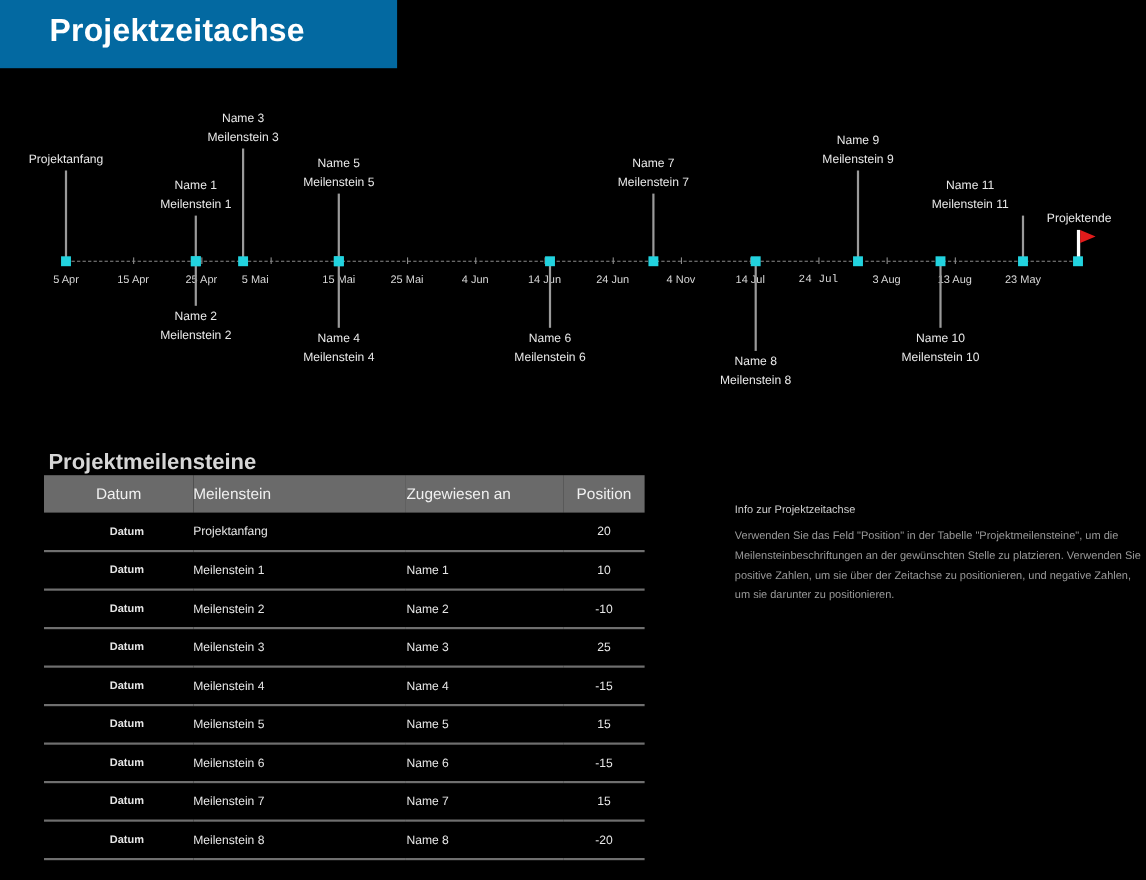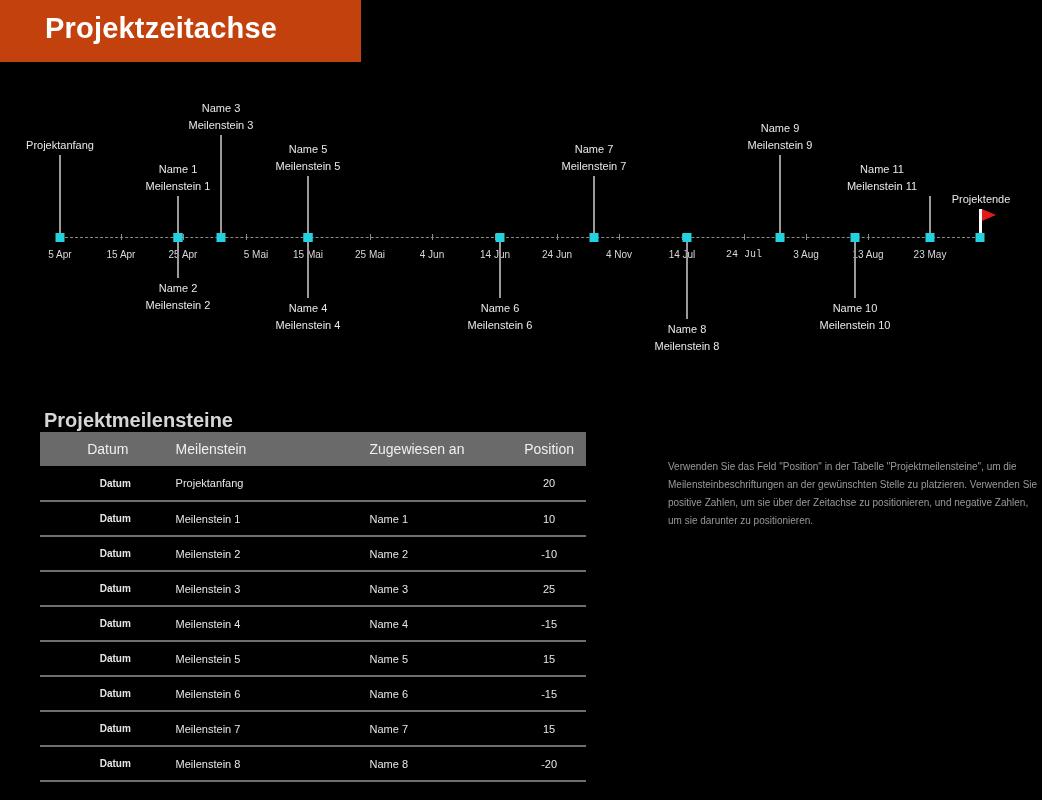--- a/index.html
+++ b/index.html
@@ -4,21 +4,21 @@
 <style>
   html, body { margin: 0; padding: 0; }
   body {
     width: 1042px; height: 800px; overflow: hidden;
     background: #000; color: #e6e6e6;
     font-family: "Liberation Sans", "DejaVu Sans", sans-serif;
     position: relative;
   }
   .title-bar {
     position: absolute; left: 0; top: 0; width: 361px; height: 62px;
-    background: #c2410c;
+    background: #0369a1;
   }
   .title-bar h1 {
     margin: 0; position: absolute; left: 45px; top: 12px;
     font-size: 29px; font-weight: bold; color: #fff; letter-spacing: 0.2px;
   }
   .timeline { position: absolute; left: 0; top: 62px; width: 1042px; height: 330px; }
   .axis-line {
     position: absolute; left: 60px; width: 920px; top: 175px; height: 0;
     border-top: 1px dashed #8a8a8a;
   }
@@ -77,21 +77,21 @@
 
 <div class="timeline" id="timeline">
   <div class="axis-line"></div>
 <div class="tick" style="left: 60px;"></div>
     <div class="tick-label" style="left: 60px;">5 Apr</div>
     <div class="tick" style="left: 121px;"></div>
     <div class="tick-label" style="left: 121px;">15 Apr</div>
     <div class="tick" style="left: 183px;"></div>
     <div class="tick-label" style="left: 183px;">25 Apr</div>
     <div class="tick" style="left: 246px;"></div>
-    <div class="tick-label" style="left: 256px;">5 Mai</div>
+    <div class="tick-label" style="left: 232px;">5 Mai</div>
     <div class="tick" style="left: 308px;"></div>
     <div class="tick-label" style="left: 308px;">15 Mai</div>
     <div class="tick" style="left: 370px;"></div>
     <div class="tick-label" style="left: 370px;">25 Mai</div>
     <div class="tick" style="left: 432px;"></div>
     <div class="tick-label" style="left: 432px;">4 Jun</div>
     <div class="tick" style="left: 495px;"></div>
     <div class="tick-label" style="left: 495px;">14 Jun</div>
     <div class="tick" style="left: 557px;"></div>
     <div class="tick-label" style="left: 557px;">24 Jun</div>
@@ -249,14 +249,15 @@
       <tr>
         <td class="c-date">Datum</td>
         <td class="c-ms">Meilenstein 8</td>
         <td class="c-assign">Name 8</td>
         <td class="c-pos">-20</td>
       </tr>
     </tbody>
 </table>
 
 <div class="info">
+  <p class="info-title">Info zur Projektzeitachse</p>
   <p class="info-body">Verwenden Sie das Feld "Position" in der Tabelle "Projektmeilensteine", um die Meilensteinbeschriftungen an der gewünschten Stelle zu platzieren. Verwenden Sie positive Zahlen, um sie über der Zeitachse zu positionieren, und negative Zahlen, um sie darunter zu positionieren.</p>
 </div>
 
 </body></html>

